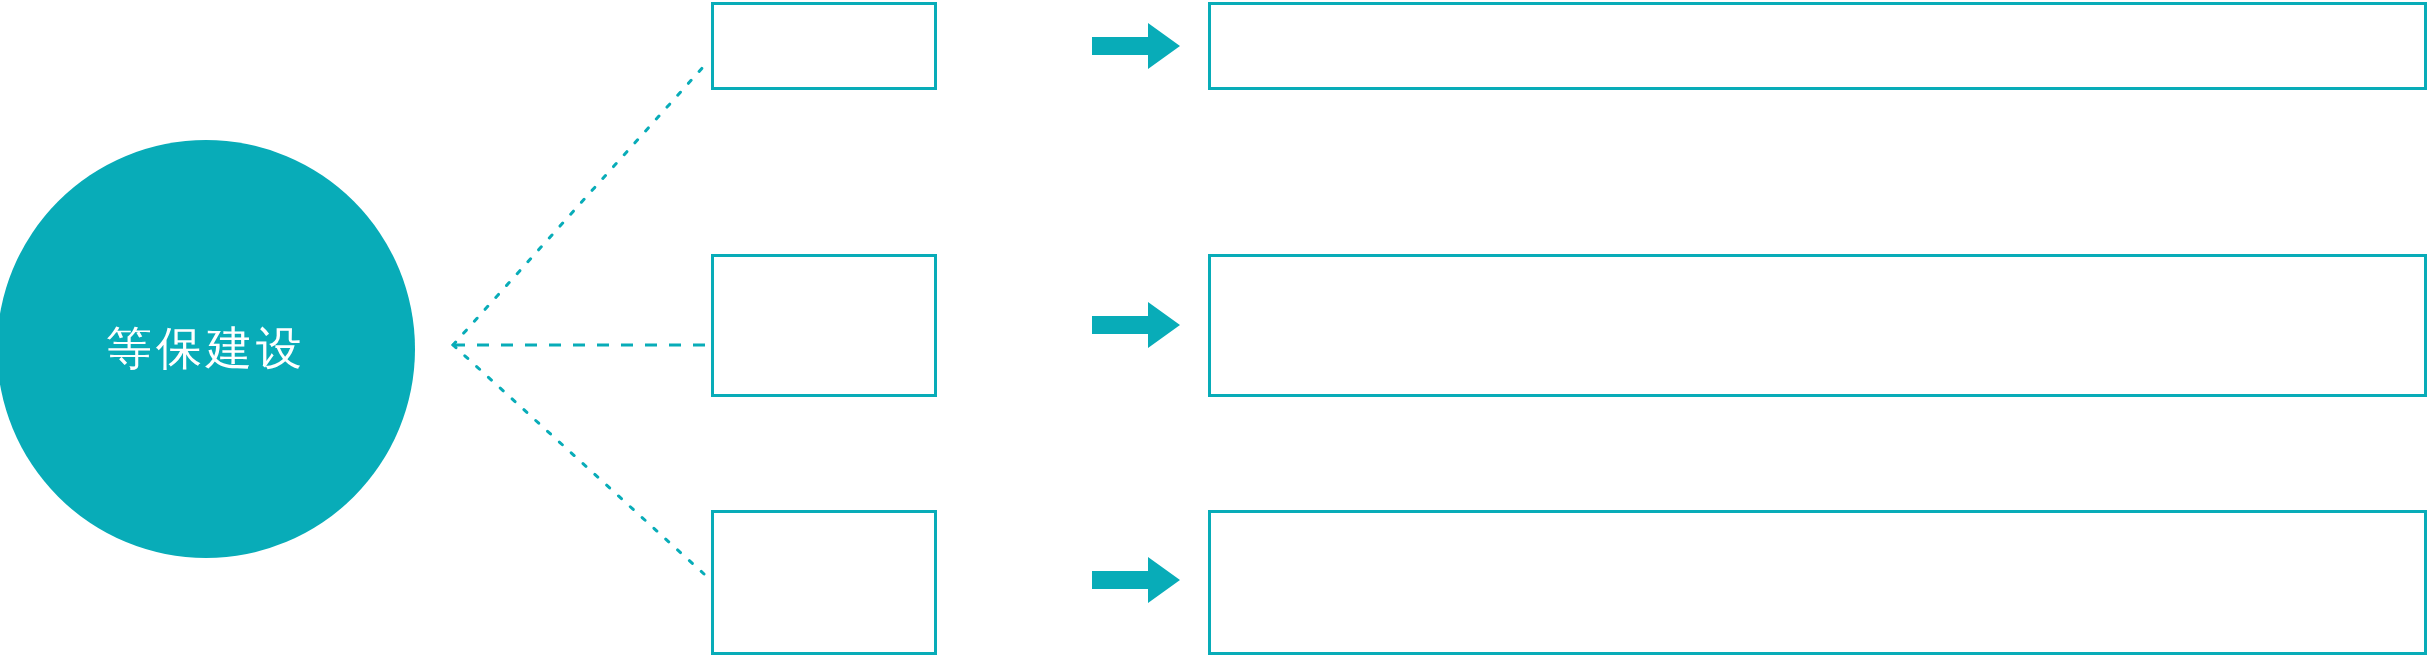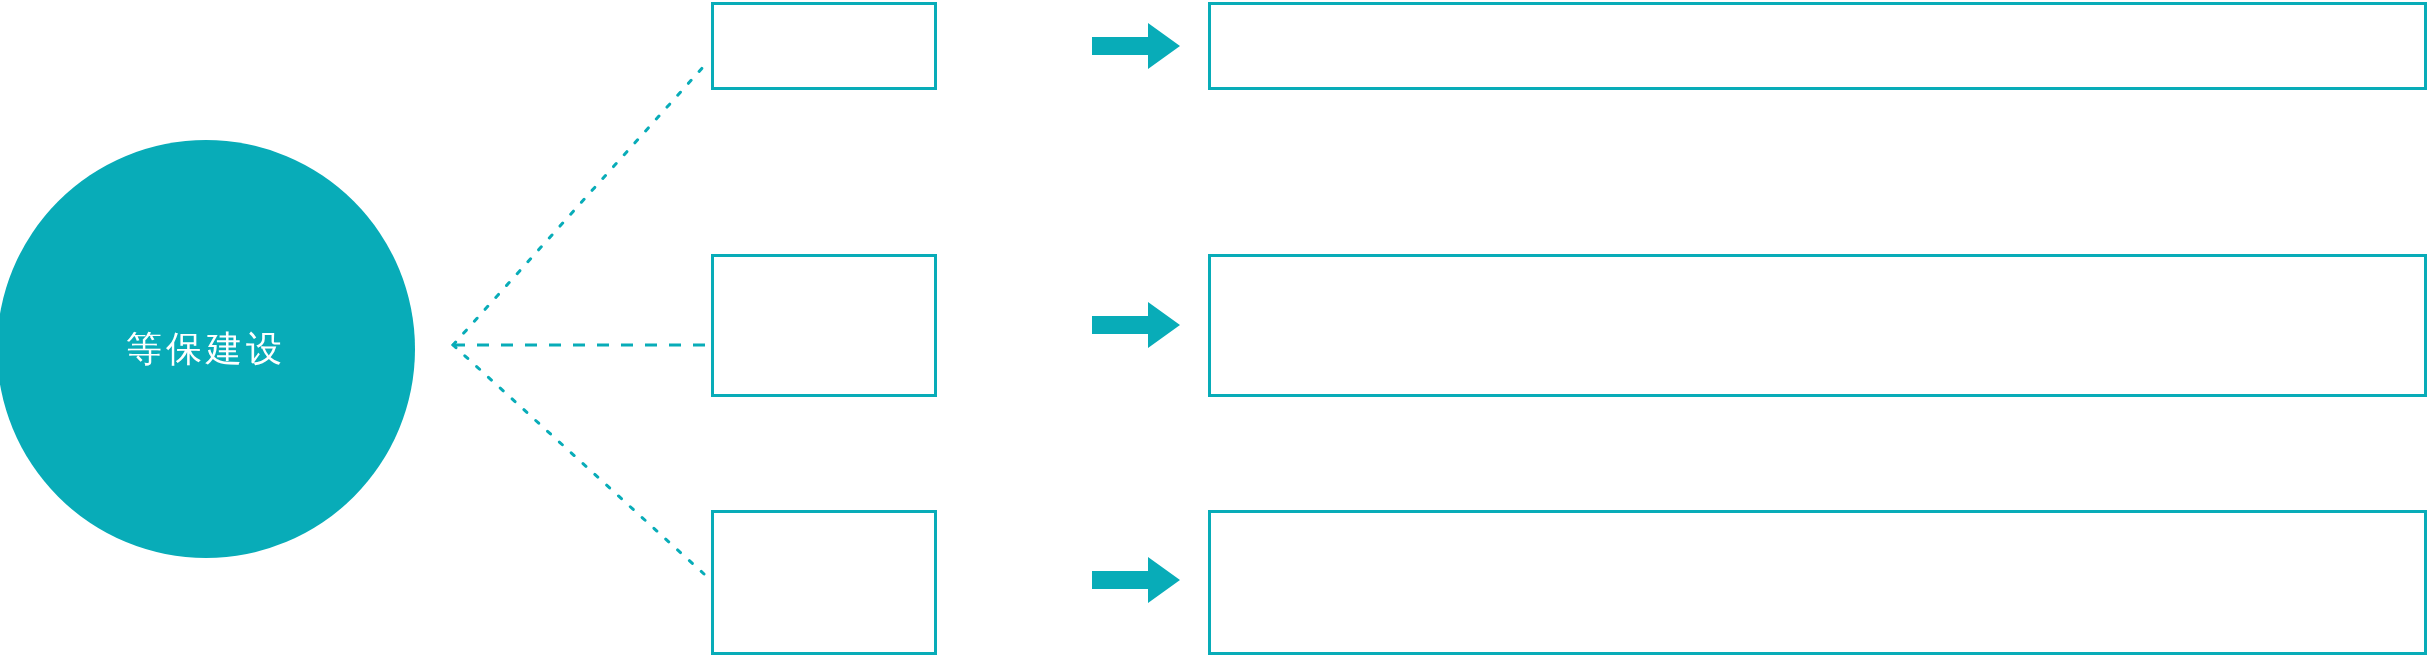--- a/index.html
+++ b/index.html
@@ -37,21 +37,21 @@
     border-radius: 50%;
     background: #08ACB8;
     display: flex;
     flex-direction: column;
     align-items: center;
     justify-content: center;
     box-sizing: border-box;
   }
   .hub-line {
     color: #ffffff;
-    font-size: 36px;
+    font-size: 46px;
     line-height: 1.34;
     letter-spacing: 4px;
     font-weight: 400;
     white-space: nowrap;
     text-align: center;
   }
   .box {
     position: absolute;
     box-sizing: border-box;
     border: 3px solid #08ACB8;

